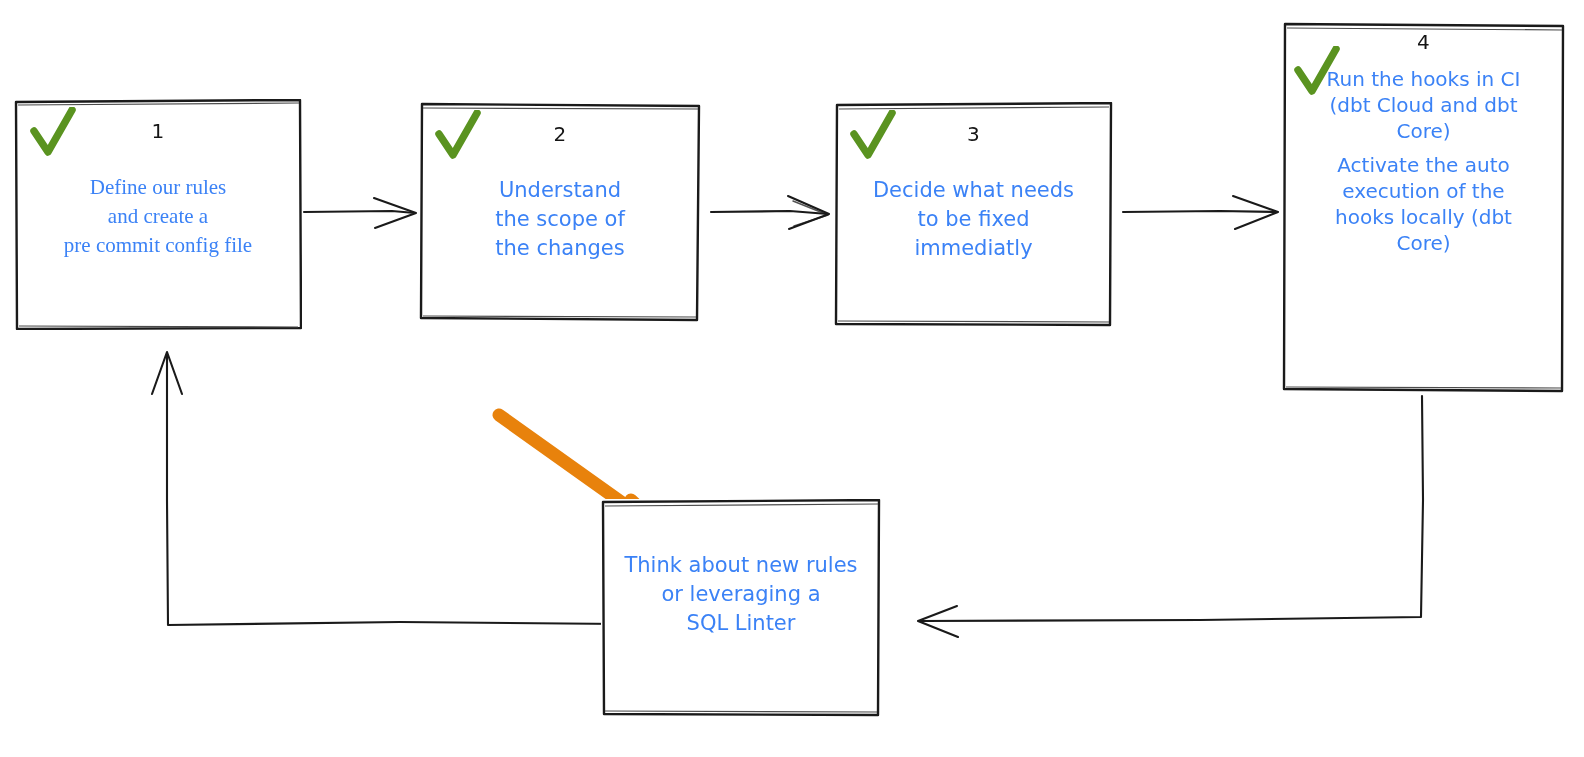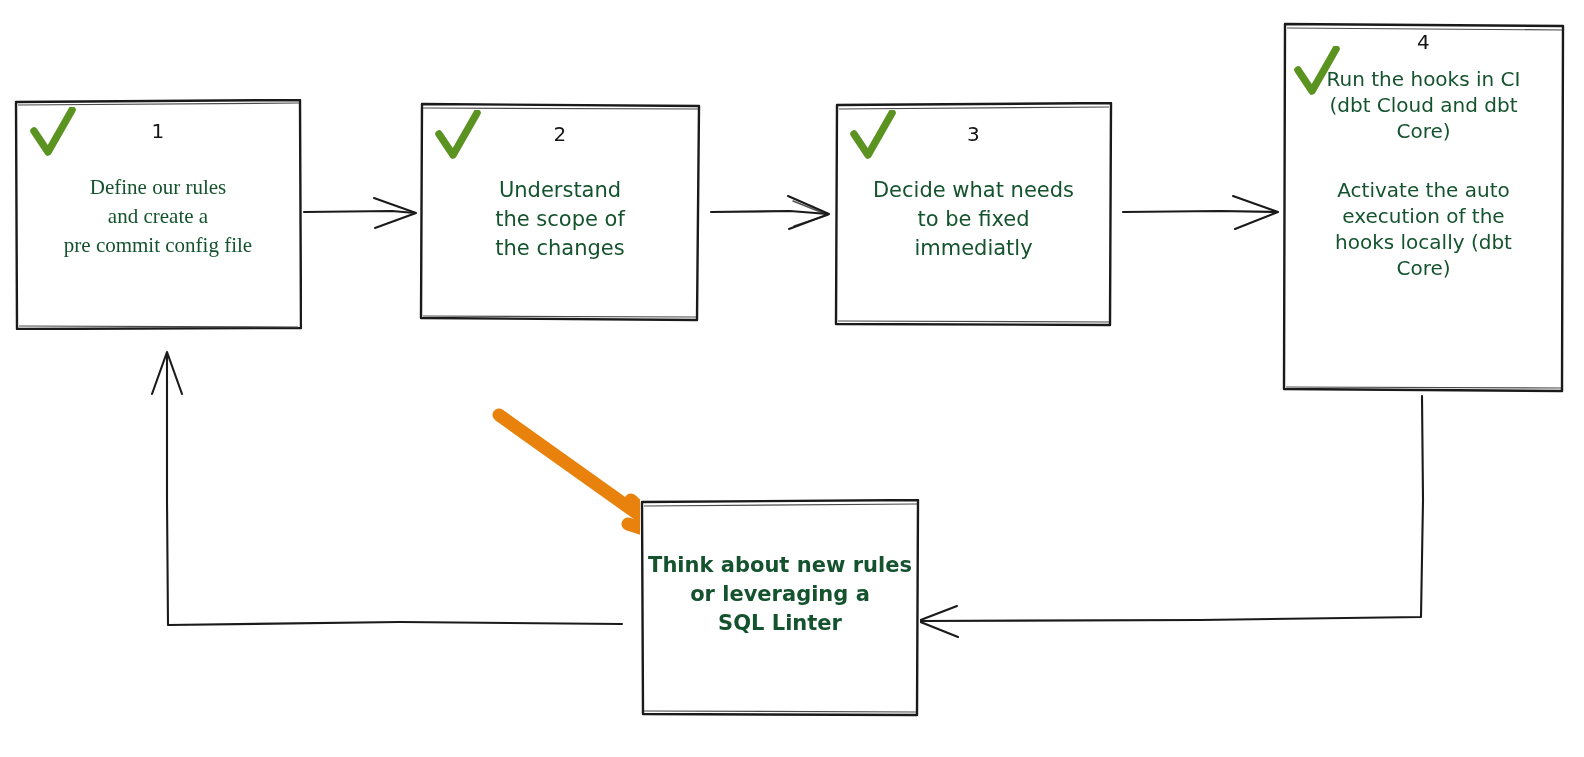--- a/index.html
+++ b/index.html
@@ -57,47 +57,47 @@
     font-size: 20px;
     color: #151515;
     letter-spacing: 0.5px;
     margin-top: 22px;
     line-height: 1;
   }
   .node-body {
     font-family: "DejaVu Sans", sans-serif;
     font-size: 21px;
     line-height: 29px;
-    color: #14532d;
+    color: #3b82f6;
     text-align: center;
     width: 100%;
     padding: 0 6px;
     box-sizing: border-box;
     white-space: pre-line;
   }
   .node-body.spaced {
     font-size: 20px;
     line-height: 26px;
   }
   #n1 { left: 14px;   top: 99px;  width: 288px; height: 231px; }
   #n2 { left: 419px;  top: 102px; width: 282px; height: 220px; }
   #n3 { left: 834px;  top: 102px; width: 279px; height: 225px; }
   #n4 { left: 1282px; top: 22px;  width: 283px; height: 371px; }
-  #n5 { left: 640px;  top: 499px; width: 280px; height: 218px; font-weight: bold; }
+  #n5 { left: 601px;  top: 499px; width: 280px; height: 218px; }
 
   #n1 .node-body { margin-top: 32px; font-family: Liberation Serif, serif; }
   #n2 .node-body { margin-top: 32px; }
   #n3 .node-body { margin-top: 32px; text-align: center; }
   #n5 .node-body { margin-top: 52px; text-align: center; }
 
   #n4 .node-num { margin-top: 10px; }
   #n4 .check { top: 24px; left: 12px; }
   #n4 .body-block { margin-top: 14px; }
   #n4 .body-block.b2 { margin-top: 22px; }
-  #n4 .body-block.b3 { margin-top: 33px; }
+  #n4 .body-block.b3 { margin-top: 8px; }
 </style>
 </head>
 <body>
 
 <div id="canvas">
 
   <svg id="wires" viewBox="0 0 1584 757" xmlns="http://www.w3.org/2000/svg">
 
     <g>
       <path d="M304 212 L392 211 L415 213" fill="none" stroke="#1a1a1a" stroke-width="2.1" stroke-linecap="round"></path>

